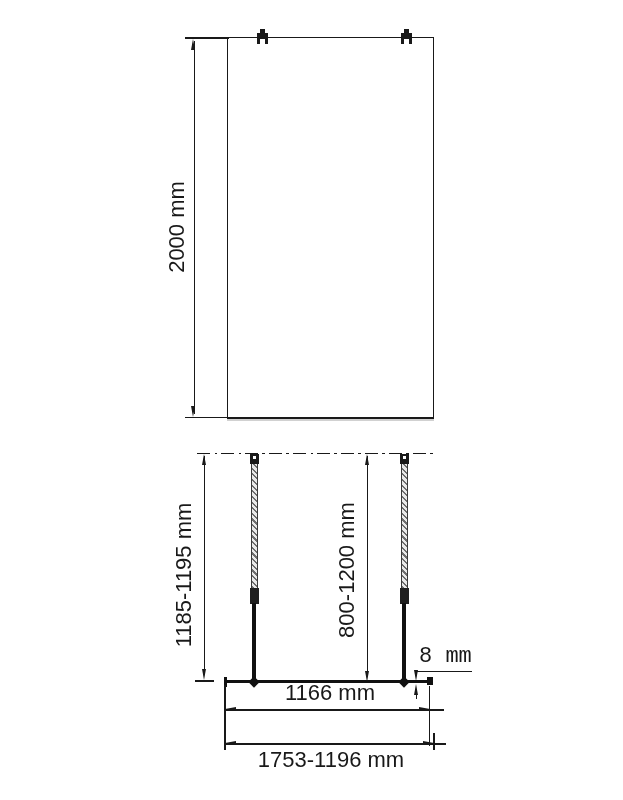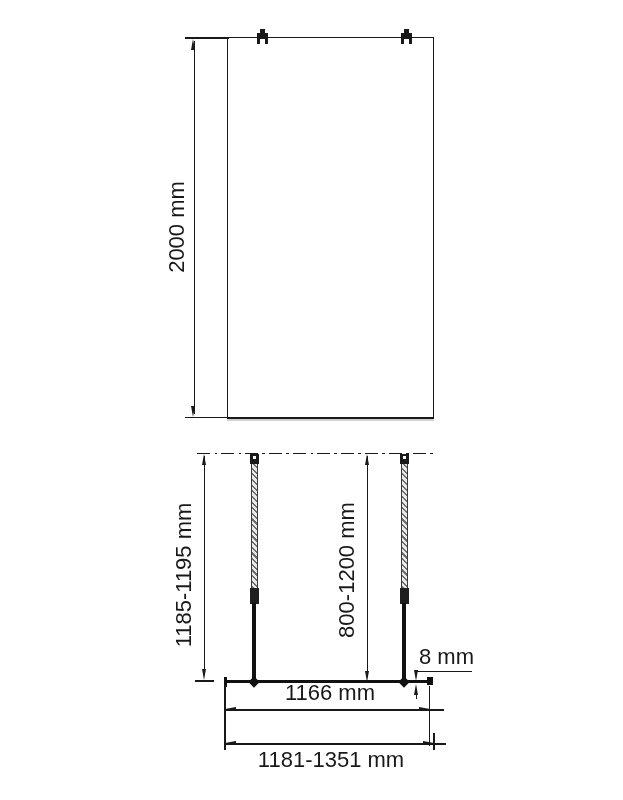--- a/index.html
+++ b/index.html
@@ -121,30 +121,30 @@
 
     <div class="vline" style="left:366.8px;top:456px;height:216px;"></div>
     <div class="arr arr-up" style="left:364.7px;top:454px;"></div>
     <div class="arr arr-down" style="left:364.7px;top:671px;"></div>
     <div class="lbl vlabel" style="left:247px;top:557px;">800-1200 mm</div>
 
     <div class="hline" style="left:416px;top:670.5px;width:56px;"></div>
     <div class="arr arr-down" style="left:413.7px;top:670px;"></div>
     <div class="arr arr-up" style="left:413.7px;top:683.5px;"></div>
     <div class="thinline" style="left:415.8px;top:694px;width:1.5px;height:5px;"></div>
-    <div class="lbl" style="left:419px;top:644px;">8 mm</div>
+    <div class="lbl" style="left:419px;top:644px;font-family:Liberation Mono, monospace;">8 mm</div>
 
     <div class="thinline" style="left:224.3px;top:685px;width:1.3px;height:65px;"></div>
     <div class="thinline" style="left:429px;top:686px;width:1.3px;height:60px;"></div>
     <div class="thinline" style="left:433.3px;top:733px;width:1.3px;height:17px;"></div>
 
     <div class="hline" style="left:225px;top:709px;width:219px;"></div>
     <div class="arr arr-left" style="left:225px;top:707px;"></div>
     <div class="arr arr-right" style="left:419px;top:707px;"></div>
     <div class="lbl hlabel" style="left:230px;top:680px;">1166 mm</div>
 
     <div class="hline" style="left:225px;top:743px;width:221px;"></div>
     <div class="arr arr-left" style="left:225px;top:741px;"></div>
     <div class="arr arr-right" style="left:423px;top:741px;"></div>
-    <div class="lbl hlabel" style="left:231px;top:747px;">1181-1351 mm</div>
+    <div class="lbl hlabel" style="left:231px;top:747px;">1753-1196 mm</div>
   </div>
 
 </div>
 
 </body></html>

